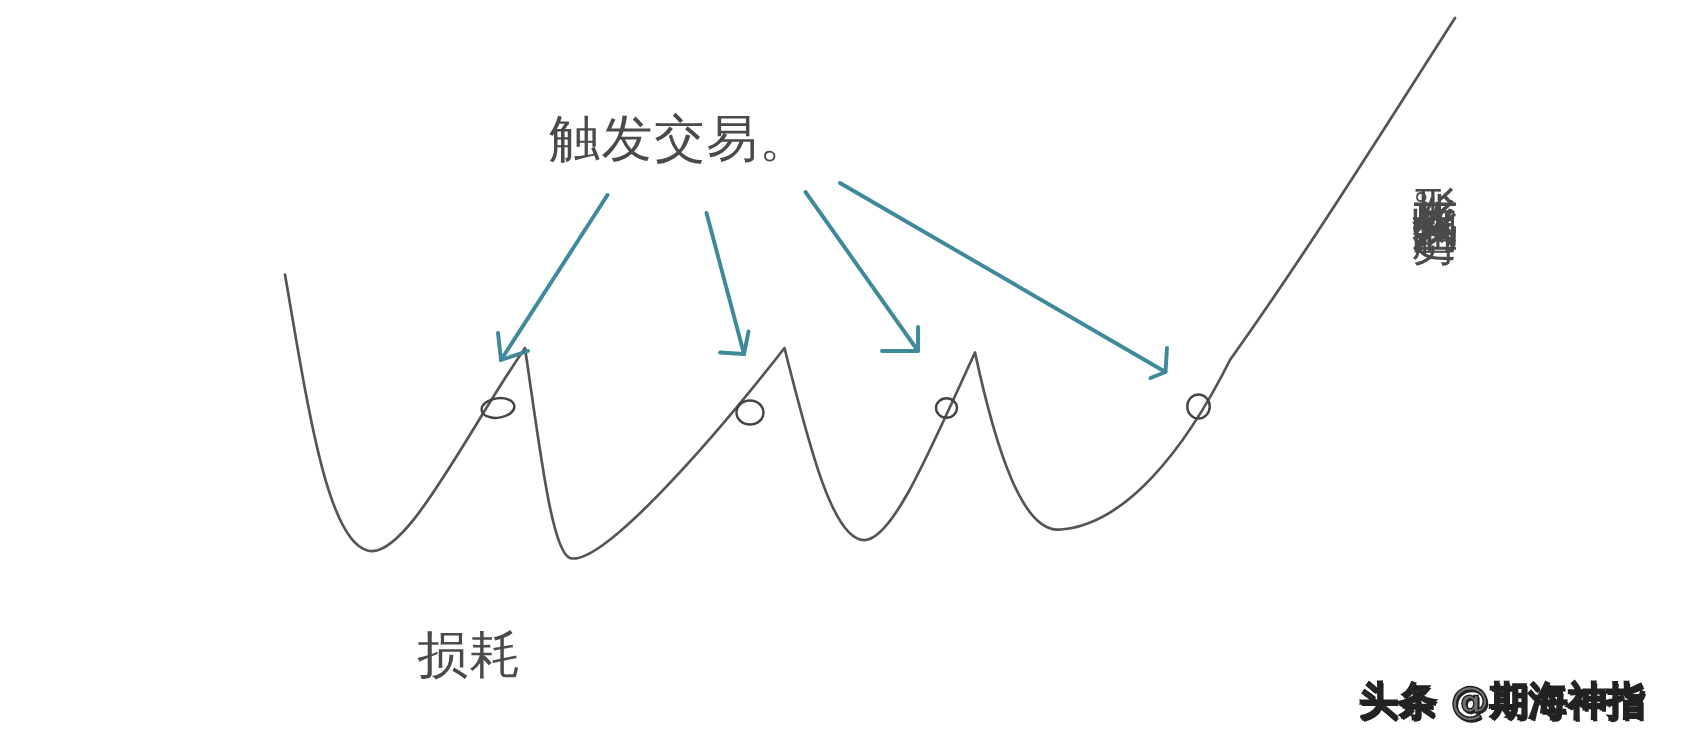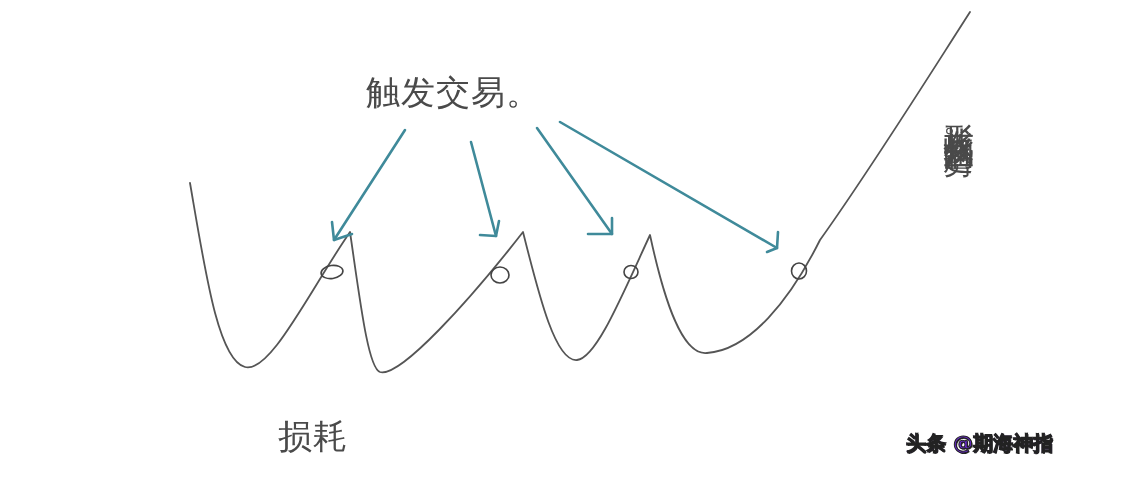--- a/index.html
+++ b/index.html
@@ -16,21 +16,21 @@
   }
   .canvas {
     position: absolute;
     left: 0; top: 0;
     width: 1130px;
     height: 498px;
   }
   .label {
     position: absolute;
     color: #4a4a4a;
-    font-family: Liberation Mono, monospace;
+    font-family: Liberation Serif, serif;
     white-space: nowrap;
   }
   .title-label {
     left: 366px;
     top: 70px;
     font-size: 34px;
     letter-spacing: 1px;
   }
   .loss-label {
     left: 278px;
@@ -44,23 +44,23 @@
     width: 36px;
     font-size: 31px;
     line-height: 35.5px;
     writing-mode: vertical-rl;
     text-orientation: upright;
     letter-spacing: 3px;
   }
   .watermark {
     position: absolute;
     left: 906px;
-    top: 430px;
-    font-size: 20px;
-    color: #6d28d9;
+    top: 450px;
+    font-size: 26px;
+    color: #737373;
     font-weight: bold;
     -webkit-text-stroke: 1px #222;
     text-shadow: 1px 1px 0 #222;
     white-space: nowrap;
     letter-spacing: 0px;
   }
 </style>
 </head>
 <body>
 

